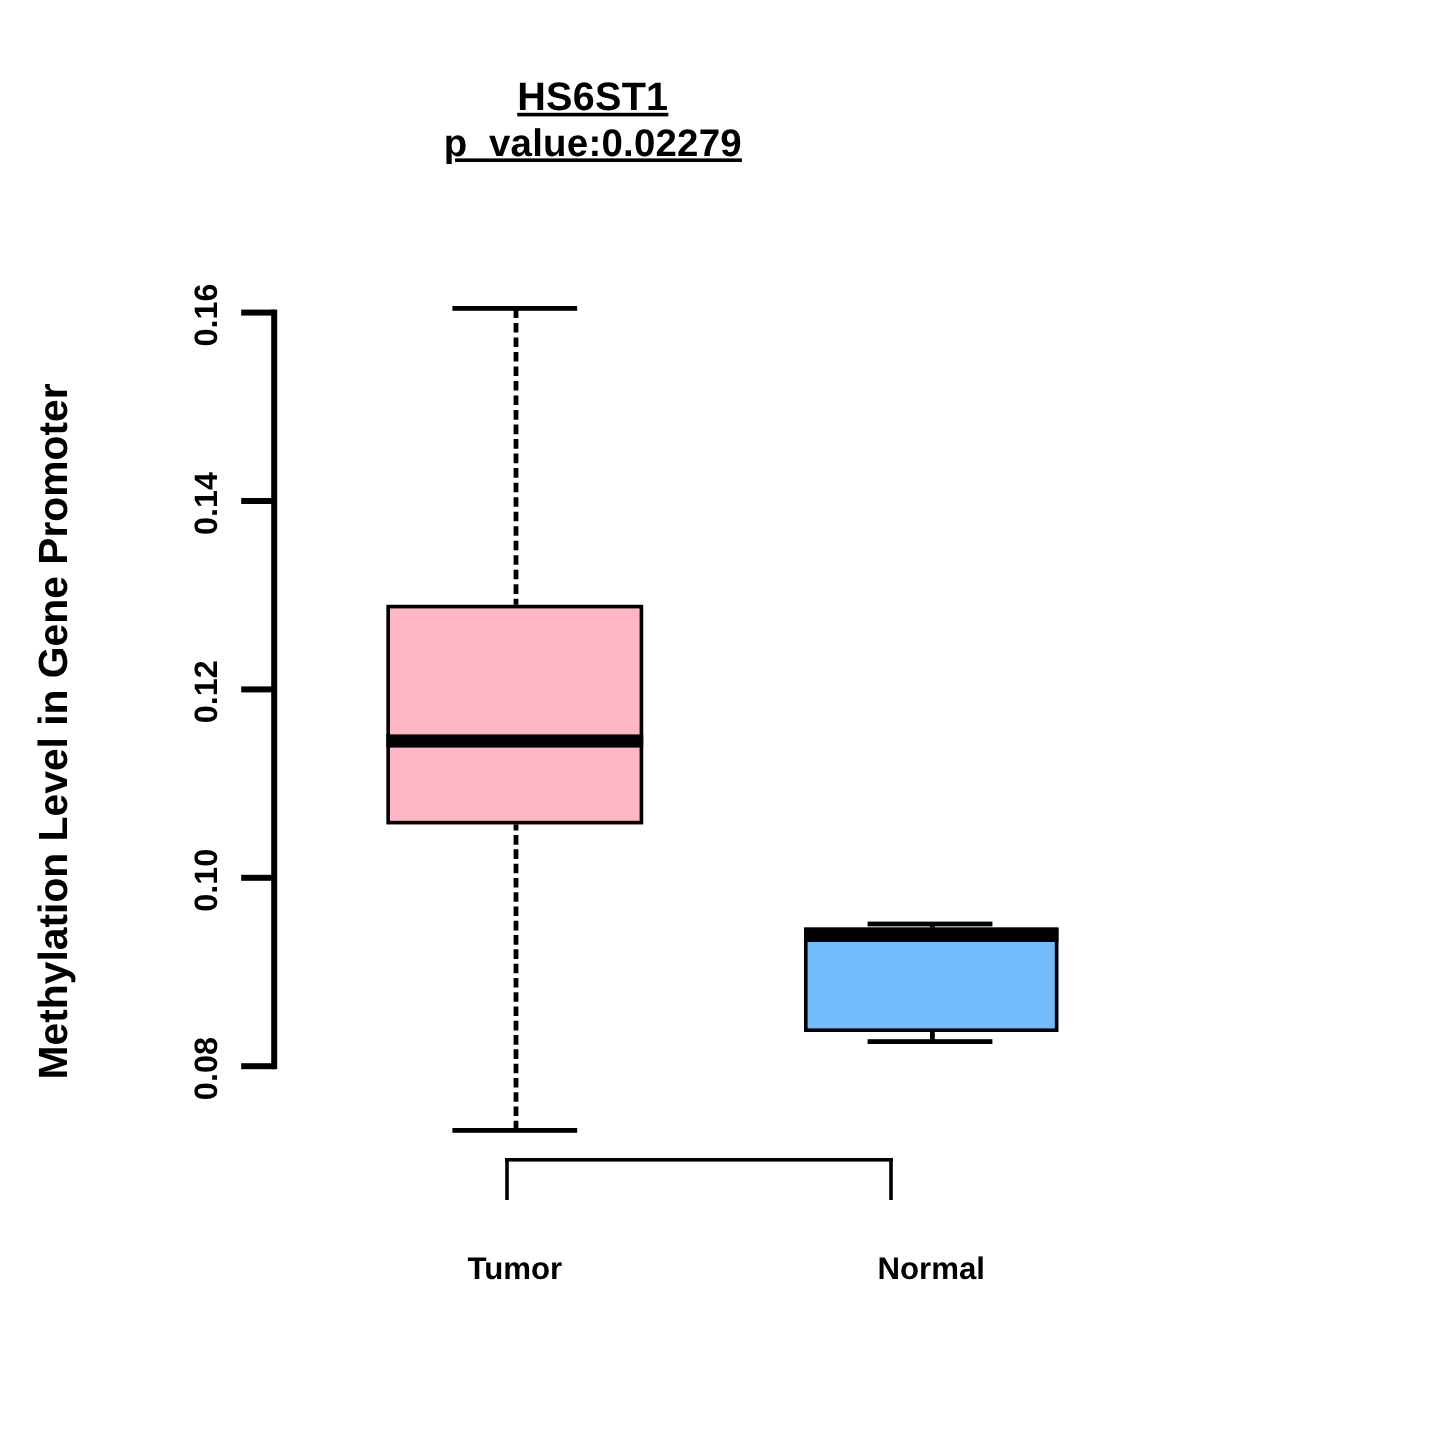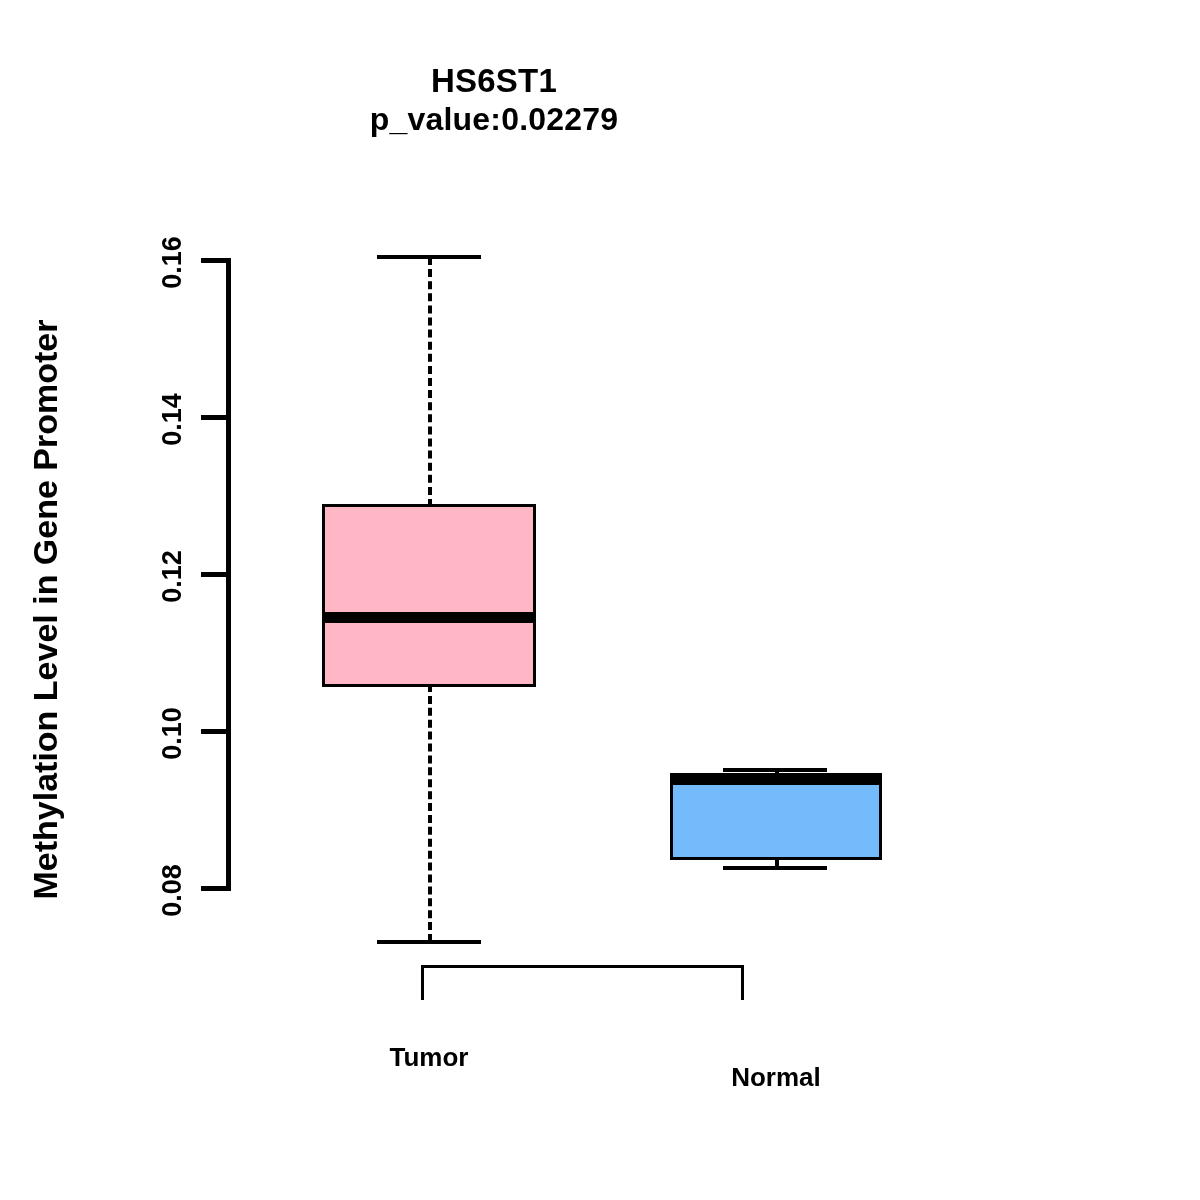--- a/index.html
+++ b/index.html
@@ -20,20 +20,21 @@
     background: #ffffff;
   }
   .title-block {
     position: absolute;
     left: 0;
     top: 62px;
     width: 988px;
     text-align: center;
     line-height: 1.18;
     color: #000000;
+    text-decoration: underline;
   }
   .title-main {
     display: block;
     font-size: 33px;
     font-weight: bold;
     letter-spacing: 0.2px;
   }
   .title-sub {
     display: block;
     font-size: 32px;
@@ -158,15 +159,15 @@
 
   <div class="box-rect" style="left:670px; top:773px; width:212px; height:87px; background:#74BBFB;"></div>
 
   <div class="median-line" style="left:670px; top:773px; width:212px; height:12px;"></div>
 
   <div class="bracket-top" style="left:421px; top:965px; width:323px;"></div>
   <div class="bracket-arm" style="left:421px; top:965px; height:35px;"></div>
   <div class="bracket-arm" style="left:741px; top:965px; height:35px;"></div>
 
   <div class="cat-label" style="left:309px; top:1042px; width:240px;">Tumor</div>
-  <div class="cat-label" style="left:656px; top:1042px; width:240px;margin-top:20px;">Normal</div>
+  <div class="cat-label" style="left:656px; top:1042px; width:240px;">Normal</div>
 
 </div>
 
 </body></html>

